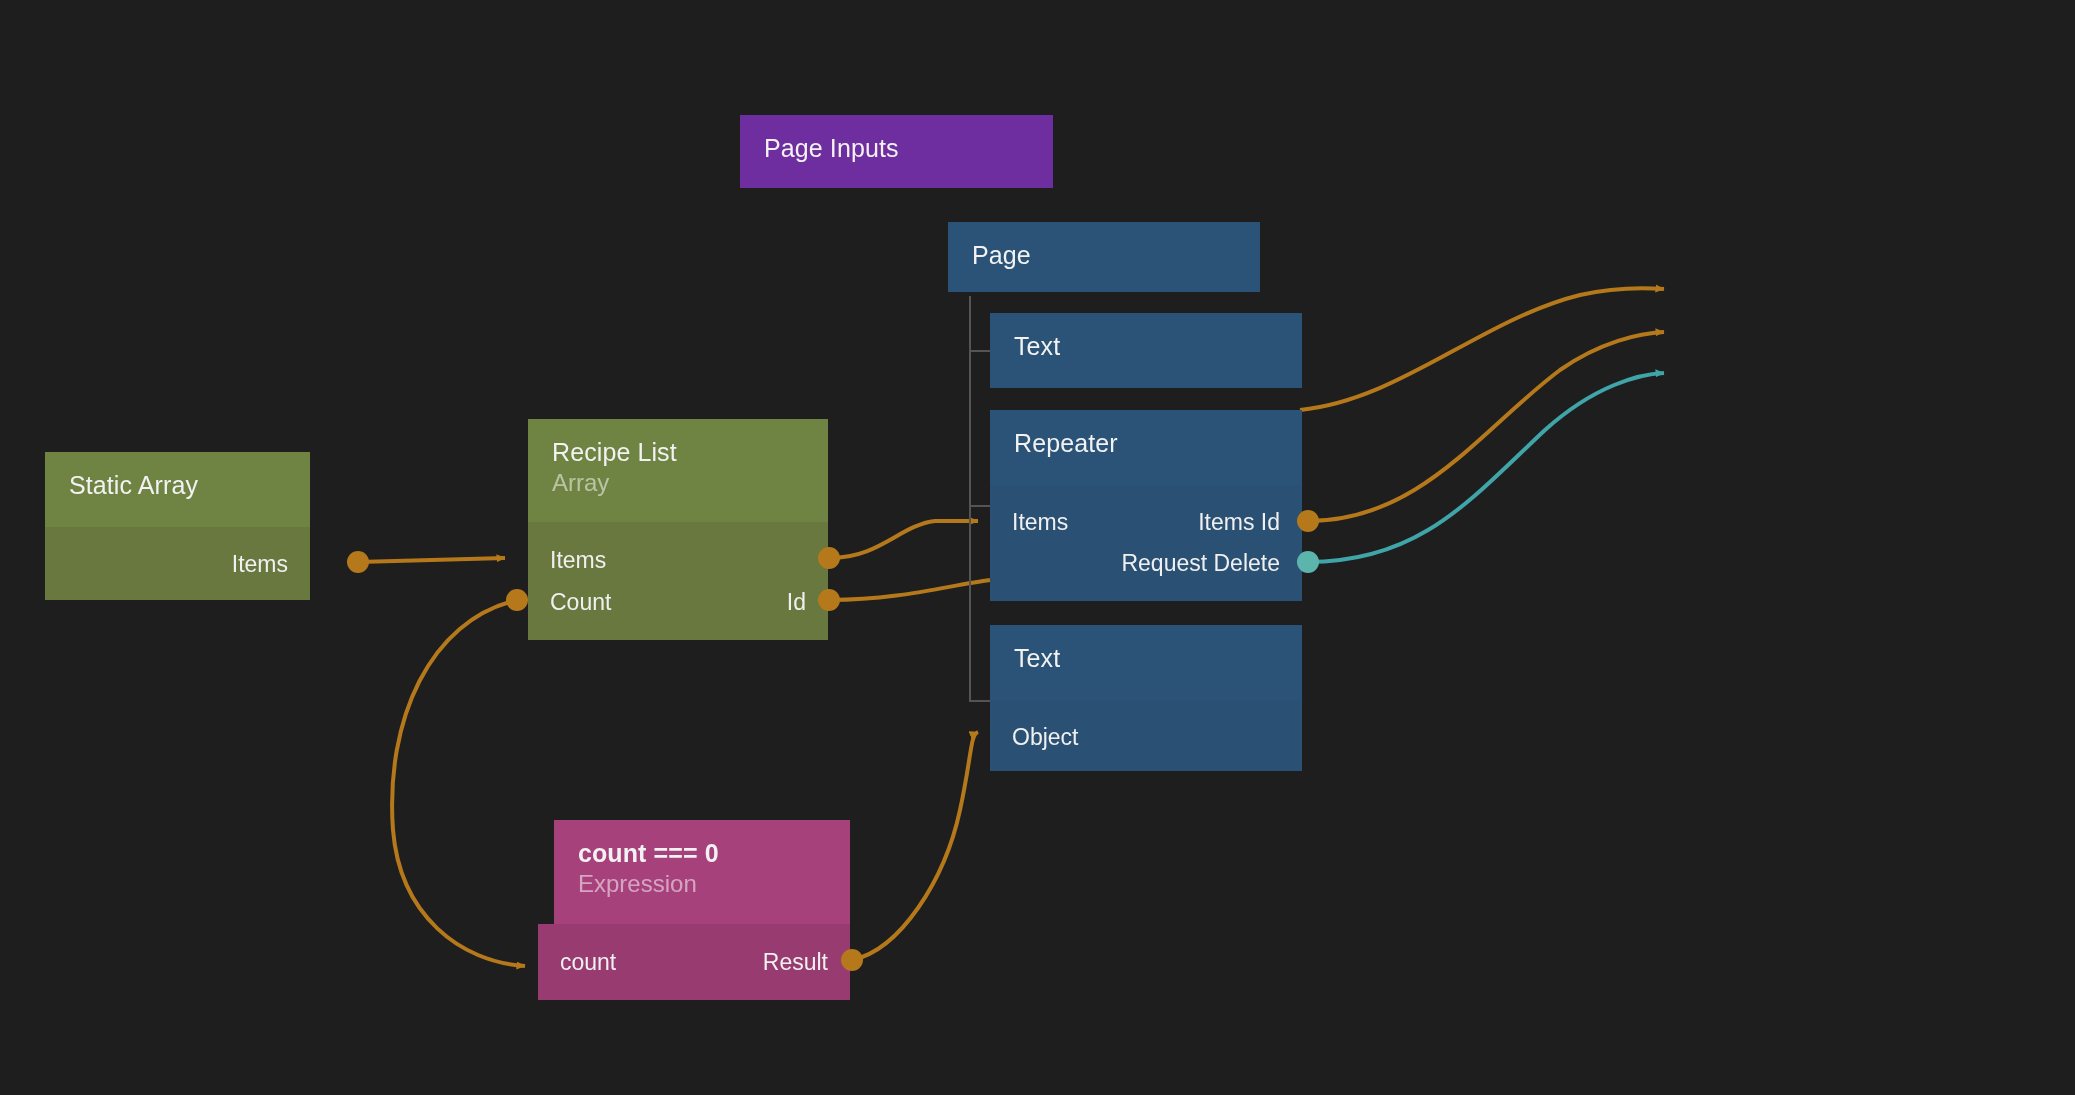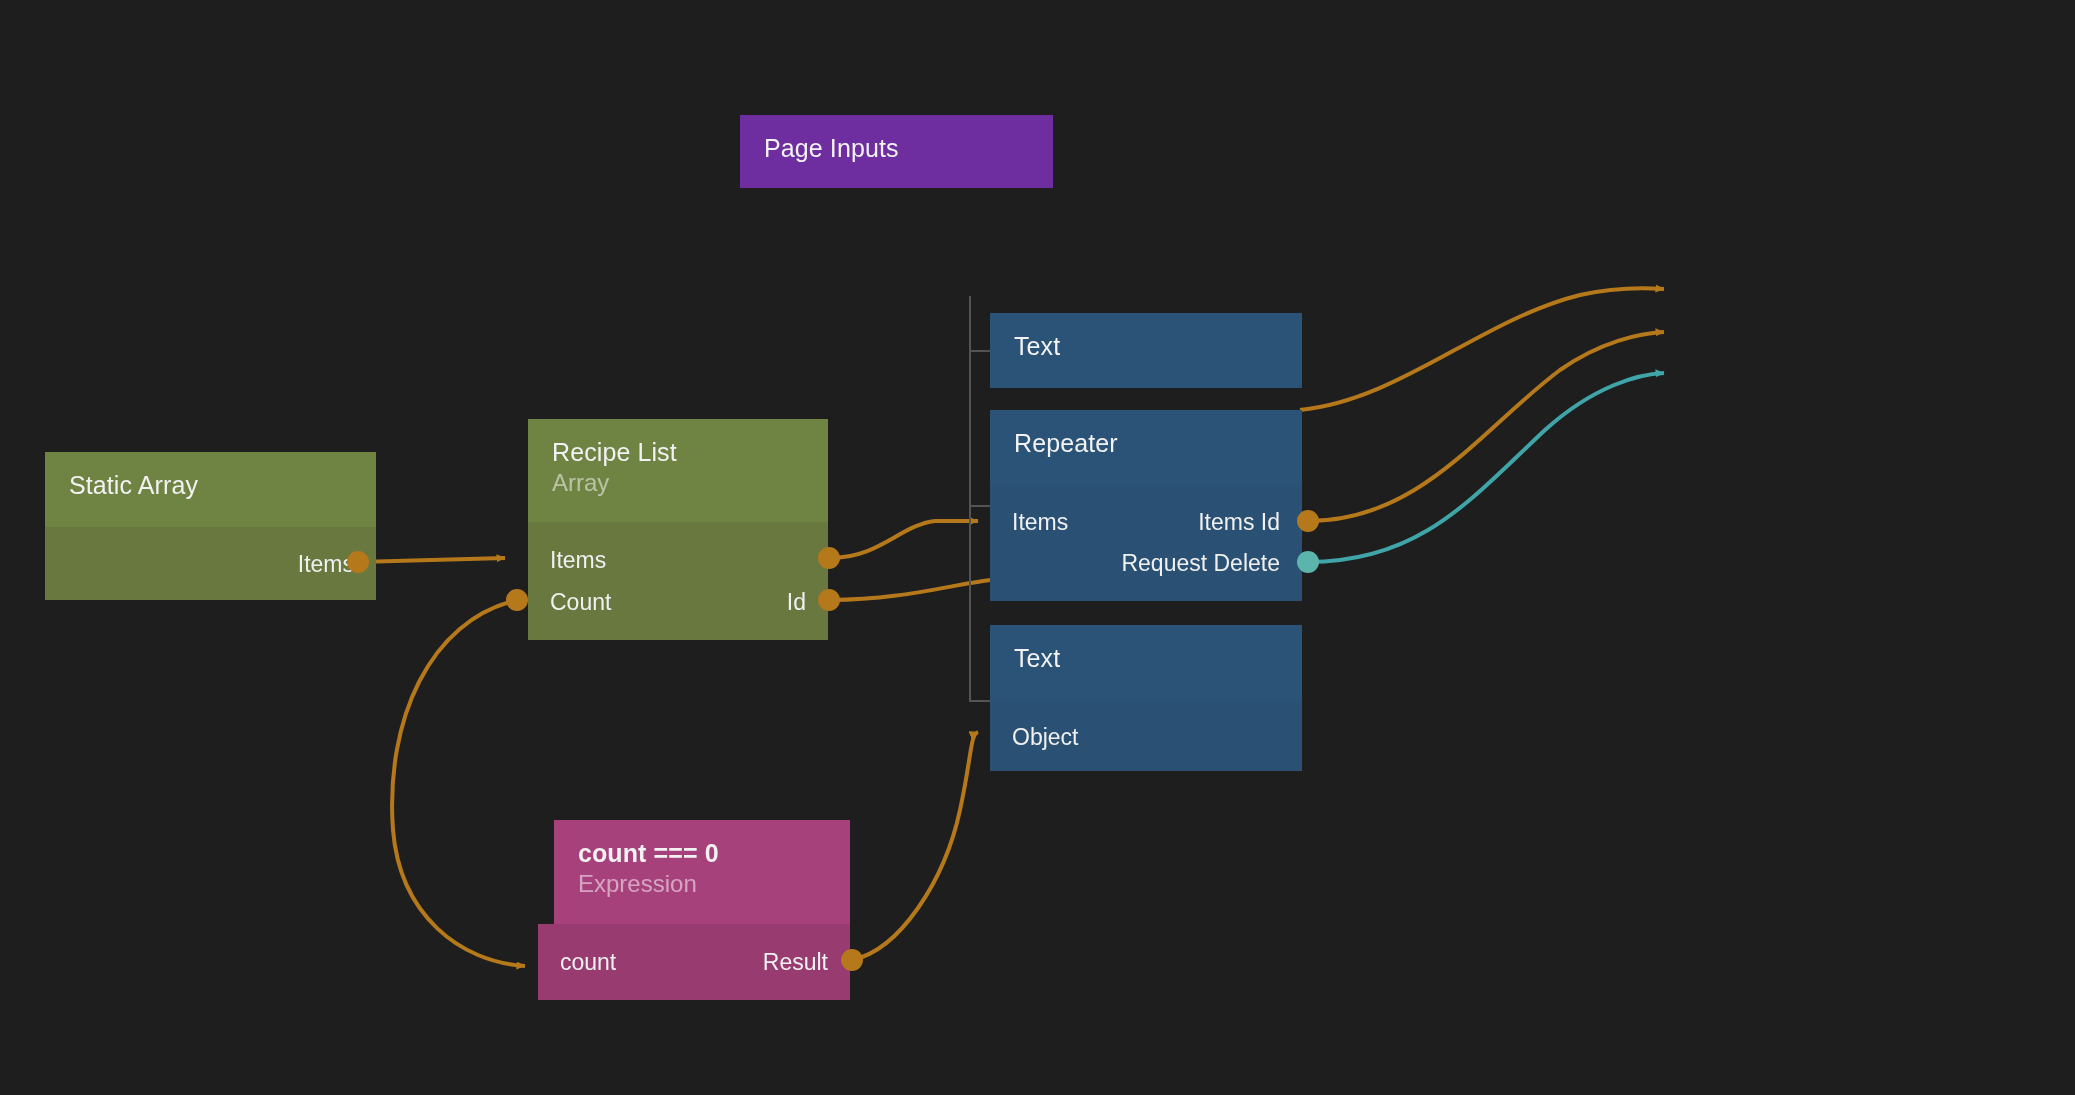--- a/index.html
+++ b/index.html
@@ -126,20 +126,25 @@
   <div class="tree-line" style="left:969px; top:350px; width:22px; height:2px;"></div>
   <div class="tree-line" style="left:969px; top:505px; width:22px; height:2px;"></div>
   <div class="tree-line" style="left:969px; top:700px; width:22px; height:2px;"></div>
 
   <div class="node purple" style="left:740px; top:115px; width:313px; height:73px;">
     <div class="node-header hdr" style="height:73px;">
       <div class="node-title">Page Inputs</div>
     </div>
   </div>
 
+  <div class="node blue" style="left:948px; top:222px; width:312px; height:70px;">
+    <div class="node-header hdr" style="height:70px;">
+      <div class="node-title">Page</div>
+    </div>
+  </div>
 
   <div class="node blue" style="left:990px; top:313px; width:312px; height:75px;">
     <div class="node-header hdr" style="height:75px;">
       <div class="node-title">Text</div>
     </div>
   </div>
 
   <div class="node blue" style="left:990px; top:410px; width:312px; height:191px;">
     <div class="node-header hdr" style="height:75px;">
       <div class="node-title">Repeater</div>
@@ -164,21 +169,21 @@
     <div class="node-header hdr" style="height:75px;">
       <div class="node-title">Text</div>
     </div>
     <div class="node-body bdy" style="height:71px;">
       <div class="port-row" style="top:23px;">
         <span class="port-label-in">Object</span>
       </div>
     </div>
   </div>
 
-  <div class="node green" style="left:45px; top:452px; width:331px; height:148px;">
+  <div class="node green" style="left:45px; top:452px; width:265px; height:148px;">
     <div class="node-header hdr" style="height:75px;">
       <div class="node-title">Static Array</div>
     </div>
     <div class="node-body bdy" style="height:73px;">
       <div class="port-row" style="top:23px;">
         <span class="port-label-out">Items</span>
       </div>
     </div>
   </div>
   <svg style="position:absolute;left:346px;top:549px;width:30px;height:30px;">

